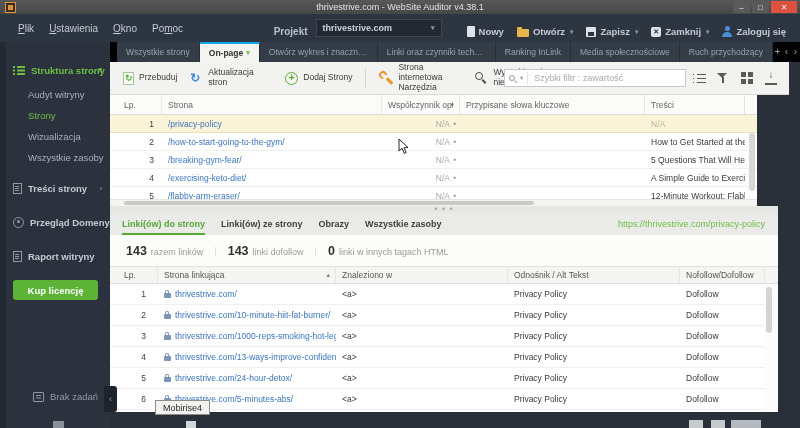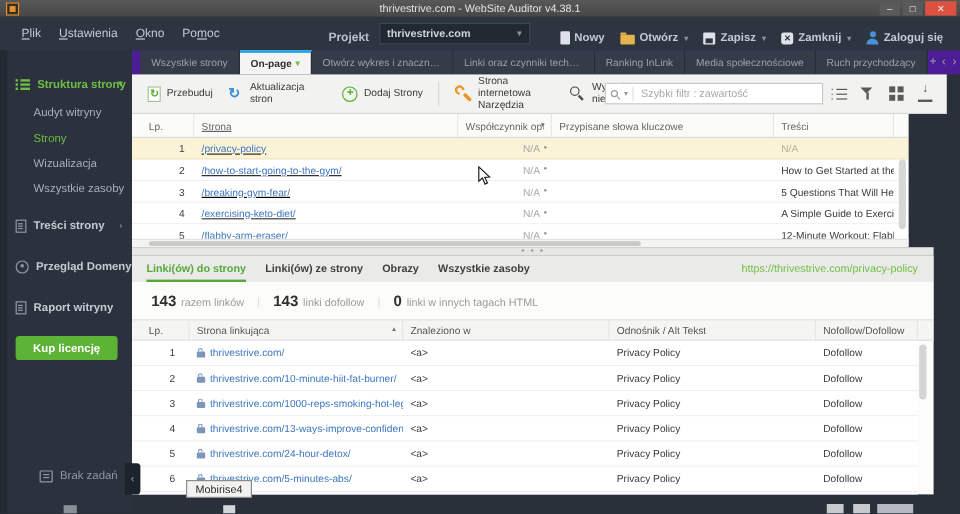--- a/index.html
+++ b/index.html
@@ -34,21 +34,21 @@
   .nav-section.active{color:#6fbe44;}
   .nav-section .ic{margin-right:6px;}
   .nav-chev{position:absolute;right:8px;font-size:7px;color:#8a94a2;}
   .nav-section.active .nav-chev{color:#6fbe44;}
   .nav-sub{height:21px;line-height:21px;padding-left:28px;font-size:9.5px;color:#a7b0bd;cursor:default;}
   .nav-sub.active{color:#6fbe44;}
   .buy-btn{margin:10px 12px 0 13px;height:20px;background:#5db336;border-radius:3px;color:#fff;font-size:9.5px;font-weight:bold;display:flex;align-items:center;justify-content:center;}
   .tasks{position:absolute;left:13px;bottom:26px;display:flex;gap:6px;align-items:center;color:#8f99a6;font-size:9.5px;padding-left:20px;}
   .collapse-chip{position:absolute;left:104px;top:386px;width:13px;height:26px;background:#1d232c;color:#99a3b0;font-size:9px;display:flex;align-items:center;justify-content:center;border-radius:0 3px 3px 0;z-index:6;}
   
-  .tabstrip{position:absolute;left:110px;top:42px;width:690px;height:20px;background:#4c1d95;display:flex;align-items:flex-end;}
+  .tabstrip{position:absolute;left:110px;top:42px;width:690px;height:20px;background:#000000;display:flex;align-items:flex-end;}
   #tabs{display:flex;align-items:flex-end;height:20px;margin-left:7px;}
   .tab{height:20px;display:flex;align-items:center;padding:0 9px;font-size:8.5px;color:#98a1ad;background:#343c48;border-right:1px solid #262d37;max-width:118px;white-space:nowrap;overflow:hidden;box-sizing:border-box;}
   .tab .tlbl{overflow:hidden;text-overflow:ellipsis;}
   .tab.active{background:#f4f4f2;color:#2f2f2f;font-weight:bold;border-top:2px solid #0ea5e9;height:20px;overflow:visible;}
   .strip-btn{width:15px;text-align:center;color:#97a1ad;font-size:10px;line-height:20px;height:20px;}
   
   .toolbar{position:absolute;left:110px;top:62px;width:679px;height:33px;background:#f2f2f0;border-bottom:1px solid #d9d9d7;box-sizing:border-box;}
   #tool-buttons{display:flex;align-items:center;height:32px;}
   .tool-btn{display:flex;align-items:center;gap:5px;margin-left:13px;font-size:8.5px;color:#3a3a38;line-height:1.15;}
   .tool-btn .lbl{max-width:64px;}
@@ -58,21 +58,21 @@
   .filter-input{flex:1;border:0;outline:none;background:transparent;font-size:9px;color:#555;font-family:"Liberation Sans",sans-serif;padding:0;border-left:1px solid #e2e2e0;padding-left:6px;height:12px;}
   .filter-input::placeholder{color:#a8a8a6;}
   #view-icons{position:absolute;left:582px;top:9px;display:flex;gap:10px;align-items:center;}
   .vbtn{display:inline-flex;width:14px;height:14px;align-items:center;justify-content:center;}
   
   .pages{position:absolute;left:110px;top:95px;width:647px;height:111px;background:#fff;}
   .p-header{display:flex;height:19px;background:#fbfbfa;border-bottom:1px solid #dedddb;font-size:8.5px;color:#666;align-items:stretch;}
   .p-header .cell{border-right:1px solid #e6e6e4;display:flex;align-items:center;padding:0 6px;box-sizing:border-box;position:relative;overflow:hidden;white-space:nowrap;}
   .p-header .hl{overflow:hidden;}
   .sort{font-size:5.5px;color:#777;margin-left:3px;position:absolute;right:4px;}
-  .c0{width:52px;flex:none;}.c1{width:220px;flex:none;text-decoration:underline;}.c2{width:78px;flex:none;}.c3{width:185px;flex:none;}.c4{width:100px;flex:none;}
+  .c0{width:52px;flex:none;}.c1{width:220px;flex:none;}.c2{width:78px;flex:none;}.c3{width:185px;flex:none;}.c4{width:100px;flex:none;}
   .p-header .c0{padding-left:14px;}
   .p-row{display:flex;height:17px;border-bottom:1px solid #efefed;font-size:8.5px;align-items:center;background:#fff;}
   .p-row.selected{background:#fbf3d8;border-bottom:1px solid #ece1b8;}
   .p-row .cell{padding:0 6px;box-sizing:border-box;overflow:hidden;white-space:nowrap;}
   .p-row .num{text-align:right;padding-right:8px;color:#3c3c3c;}
   .plink{color:#3b76bf;cursor:pointer;}
   .p-row .c2{text-align:right;display:flex;justify-content:flex-end;align-items:center;padding-right:4px;}
   .na{color:#a9a9a7;}
   .dot{font-size:5px;color:#90908e;margin-left:3px;line-height:1;}
   .p-row .title{color:#3a3a38;}

